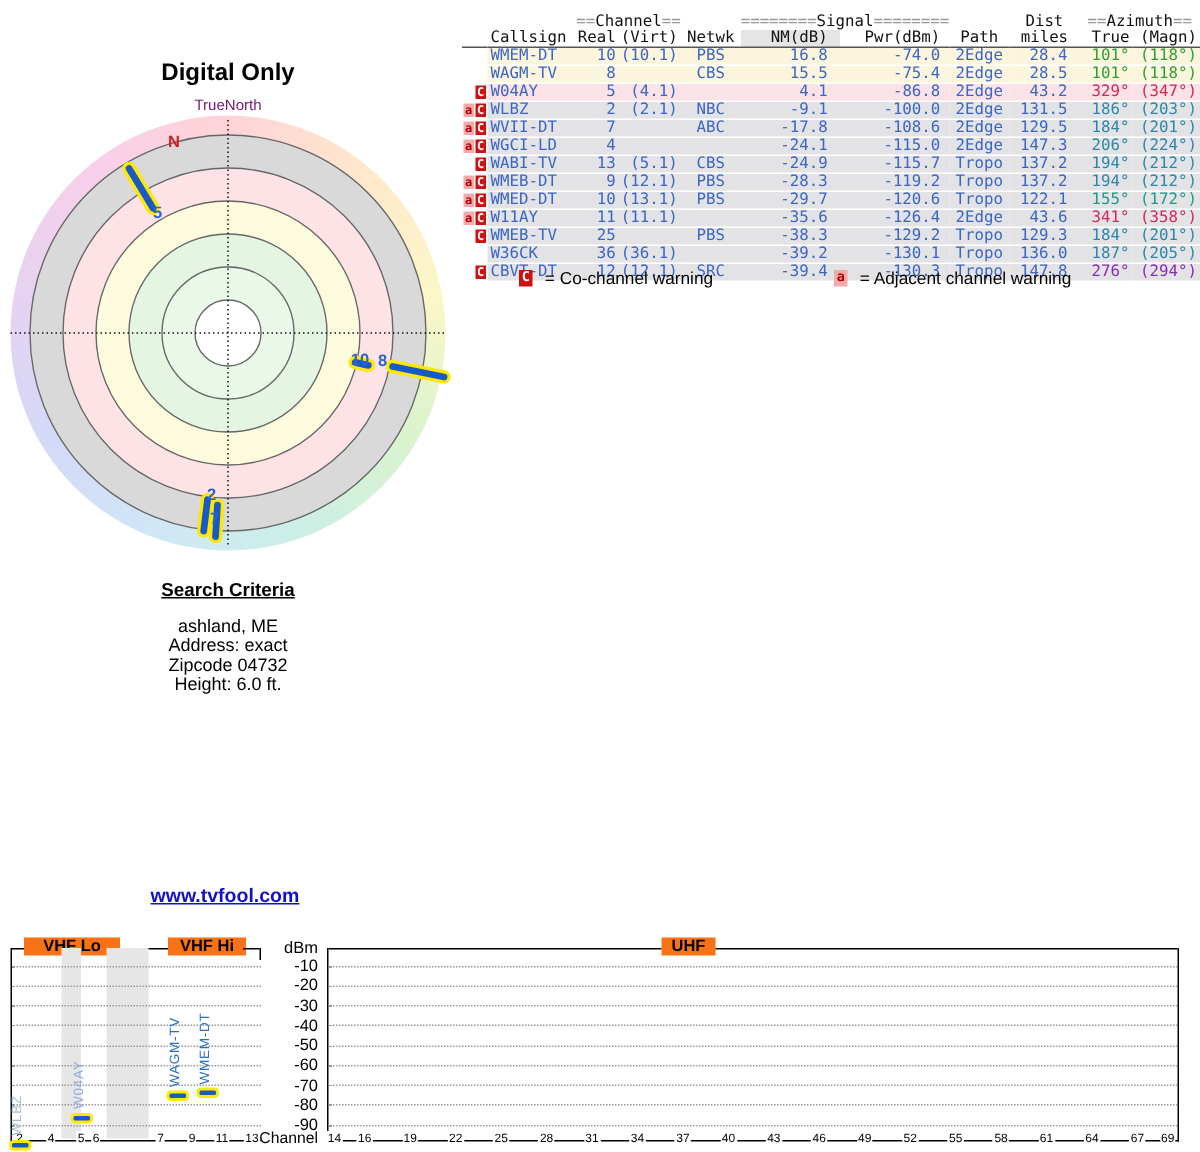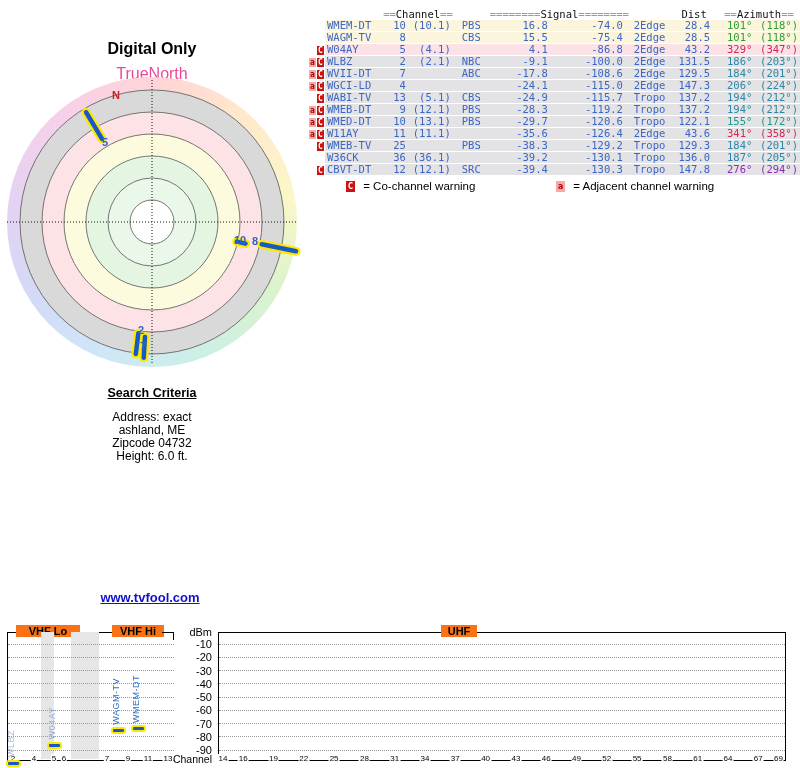--- a/index.html
+++ b/index.html
@@ -1,20 +1,20 @@
 <!DOCTYPE html>
 <html><head>
 <meta charset="utf-8">
 <style>
   html,body{margin:0;padding:0;background:#fff;width:800px;height:768px;overflow:hidden;
     font-family:"Liberation Sans",sans-serif;position:relative;}
   .abs{position:absolute;}
   
   #radar-title{left:52px;top:40px;width:200px;text-align:center;font-size:16px;font-weight:bold;color:#000;}
-  #truenorth{left:52px;top:65px;width:200px;text-align:center;font-size:16px;color:#ec4899;}
+  #truenorth{left:52px;top:65px;width:200px;text-align:center;font-size:10px;color:#701a75;}
   #rainbow{left:7px;top:77px;width:290px;height:290px;border-radius:50%;
     background:conic-gradient(#ffd4d8,#ffe8cc 40deg,#fbf7c8 80deg,#d9f3cc 120deg,#ccefe6 160deg,
       #cfe7f7 200deg,#d4d9f7 240deg,#e6d2f2 280deg,#f7d0ea 320deg,#ffd4d8 360deg);}
   #radar-svg{left:0;top:0;pointer-events:none;}
   .rlabel{position:absolute;transform:translate(-50%,-50%);font-size:11px;font-weight:bold;
     color:#2d64c8;white-space:nowrap;}
   .nlabel{position:absolute;transform:translate(-50%,-50%);font-size:11px;font-weight:bold;color:#cc2222;}
   
   #search{left:52px;top:387px;width:200px;text-align:center;font-size:12px;line-height:13px;color:#000;}
   #search .sc-title{font-size:12.5px;font-weight:bold;text-decoration:underline;margin-bottom:11px;}
@@ -92,22 +92,22 @@
 <div id="radar-marker-labels">
     <div class="rlabel" style="left: 105px; top: 142px;">5</div>
     <div class="rlabel" style="left: 240px; top: 240px;">10</div>
     <div class="rlabel" style="left: 255px; top: 241px;">8</div>
     <div class="rlabel" style="left: 141px; top: 330px;">2</div>
     <div class="rlabel" style="left: 143px; top: 346px;">7</div>
   </div>
 
 <div class="abs" id="search">
   <div class="sc-title">Search Criteria</div>
+  <div>ashland, ME</div>
   <div>Address: exact</div>
-  <div>ashland, ME</div>
   <div>Zipcode 04732</div>
   <div>Height: 6.0 ft.</div>
 </div>
 
 <div class="abs" id="table-wrap">
   <table id="sig-table">
       <colgroup>
         <col style="width: 14px;">
         <col style="width: 64px;">
         <col style="width: 22px;">
@@ -123,20 +123,33 @@
       <thead>
         <tr>
           <th class="" colspan="1"></th>
           <th class="" colspan="1"></th>
           <th class="ac" colspan="2"><span class="eq">==</span><span>Channel</span><span class="eq">==</span></th>
           <th class="" colspan="1"></th>
           <th class="ac" colspan="2"><span class="eq">========</span><span>Signal</span><span class="eq">========</span></th>
           <th class="" colspan="1"></th>
           <th class="ac" colspan="1">Dist</th>
           <th class="ac" colspan="2"><span class="eq">==</span><span>Azimuth</span><span class="eq">==</span></th>
+        </tr>
+        <tr class="colrow">
+          <th class="" colspan="1"></th>
+          <th class="al" colspan="1">Callsign</th>
+          <th class="ar pr2" colspan="1">Real</th>
+          <th class="ar pr2" colspan="1">(Virt)</th>
+          <th class="ac" colspan="1">Netwk</th>
+          <th class="ar pr8 h-nm" colspan="1">NM(dB)</th>
+          <th class="ar pr6" colspan="1">Pwr(dBm)</th>
+          <th class="ac" colspan="1">Path</th>
+          <th class="ac" colspan="1">miles</th>
+          <th class="ar pr2" colspan="1">True</th>
+          <th class="ar pr2" colspan="1">(Magn)</th>
         </tr>
       </thead>
       <tbody>
         <tr class="yellow">
           <td class="warn"></td>
           <td class="al">WMEM-DT</td>
           <td class="ar pr2">10</td>
           <td class="ar pr2">(10.1)</td>
           <td class="ac">PBS</td>
           <td class="ar pr8 nm">16.8</td>

